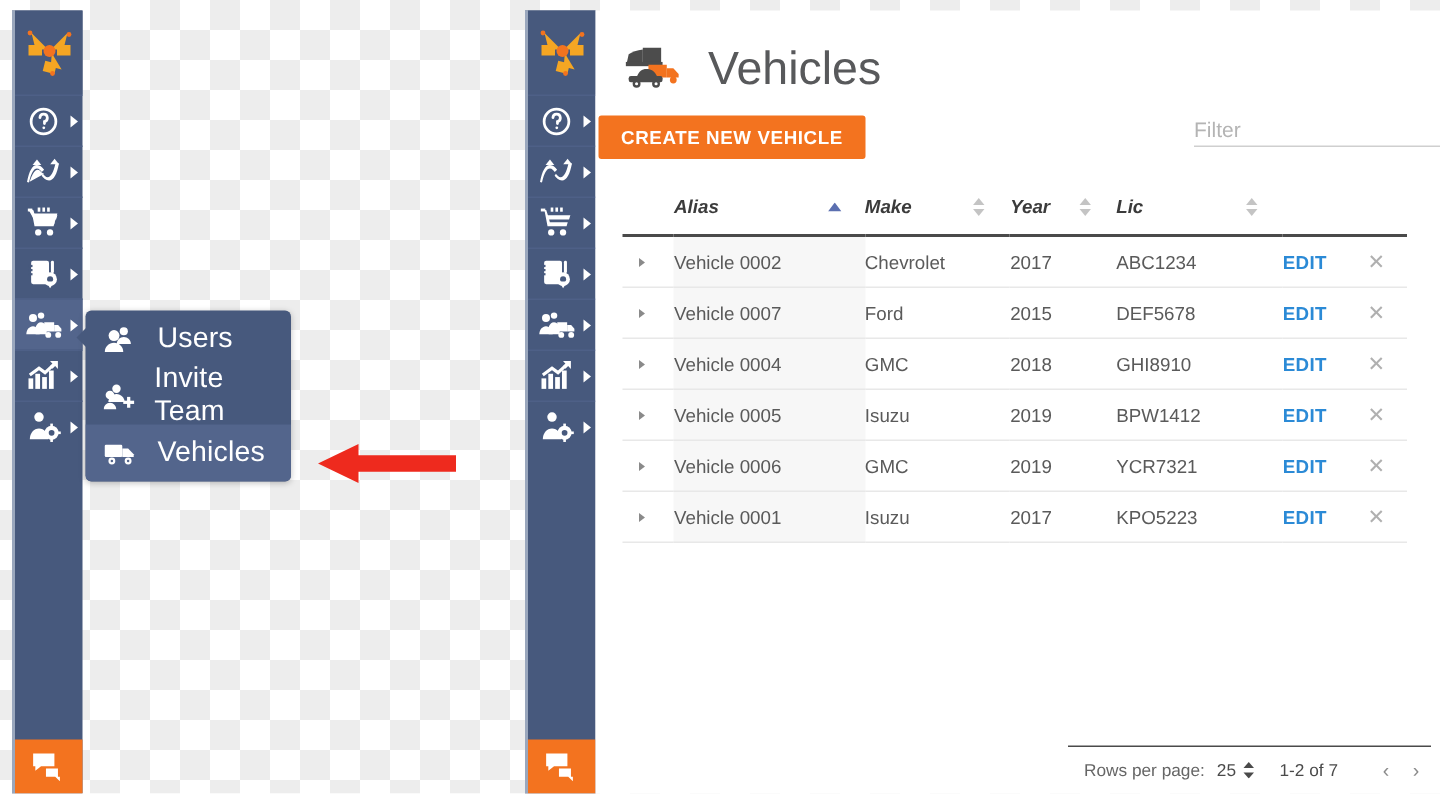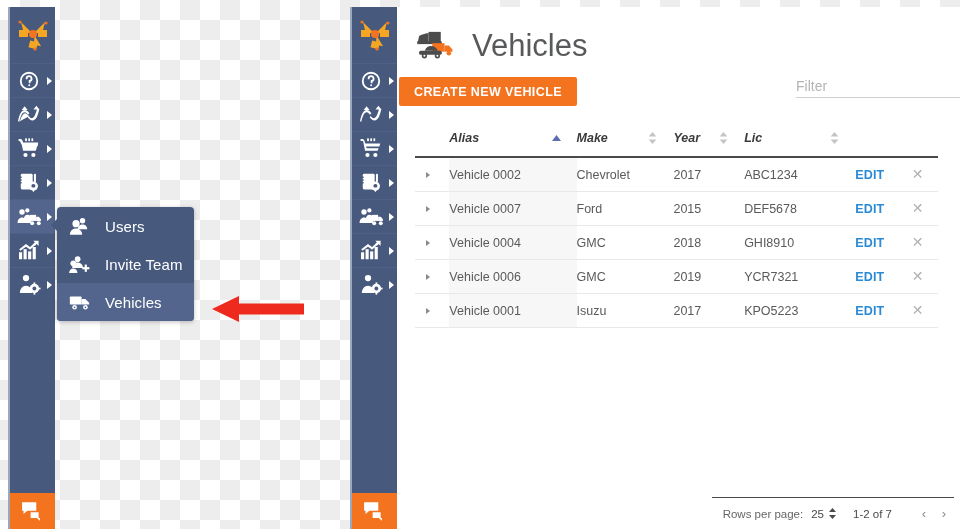--- a/index.html
+++ b/index.html
@@ -98,21 +98,21 @@
     color: #ffffff;
   }
   .flyout-item.selected { background: #53658c; }
   .flyout-icon {
     width: 30px; height: 22px;
     display:flex; align-items:center; justify-content:flex-start;
     color: #fff;
   }
   .flyout-icon svg { display:block; }
   .flyout-label {
-    font-size: 15px;
+    font-size: 19px;
     color: #ffffff;
     margin-left: 6px;
     letter-spacing: .1px;
   }
   .flyout-notch {
     position: absolute;
     left: 51px; top: 218px;
     width: 0; height: 0;
     border-right: 7px solid #47597d;
     border-top: 7px solid transparent;
@@ -703,20 +703,31 @@
               <td class="col-make">GMC</td>
               <td class="col-year">2018</td>
               <td class="col-lic">GHI8910</td>
               <td class="col-edit"><span class="edit-link">EDIT</span></td>
               <td class="col-close"><span class="close-x">✕</span></td>
             </tr>
             <tr>
               <td class="col-expand">
                 <div class="expand-caret"></div>
               </td>
+              <td class="col-alias">Vehicle 0005</td>
+              <td class="col-make">Isuzu</td>
+              <td class="col-year">2019</td>
+              <td class="col-lic">BPW1412</td>
+              <td class="col-edit"><span class="edit-link">EDIT</span></td>
+              <td class="col-close"><span class="close-x">✕</span></td>
+            </tr>
+            <tr>
+              <td class="col-expand">
+                <div class="expand-caret"></div>
+              </td>
               <td class="col-alias">Vehicle 0006</td>
               <td class="col-make">GMC</td>
               <td class="col-year">2019</td>
               <td class="col-lic">YCR7321</td>
               <td class="col-edit"><span class="edit-link">EDIT</span></td>
               <td class="col-close"><span class="close-x">✕</span></td>
             </tr>
             <tr>
               <td class="col-expand">
                 <div class="expand-caret"></div>

